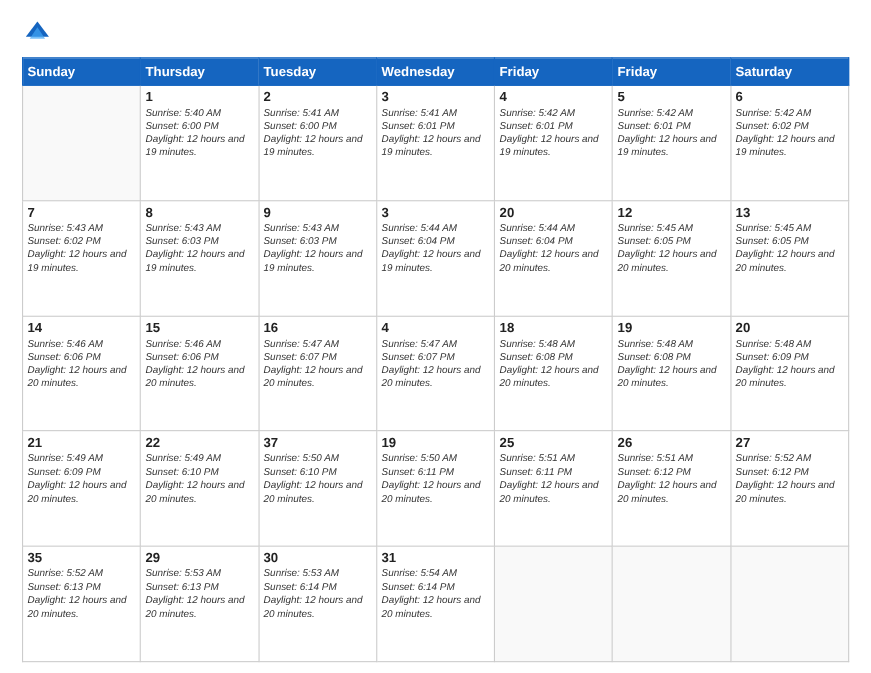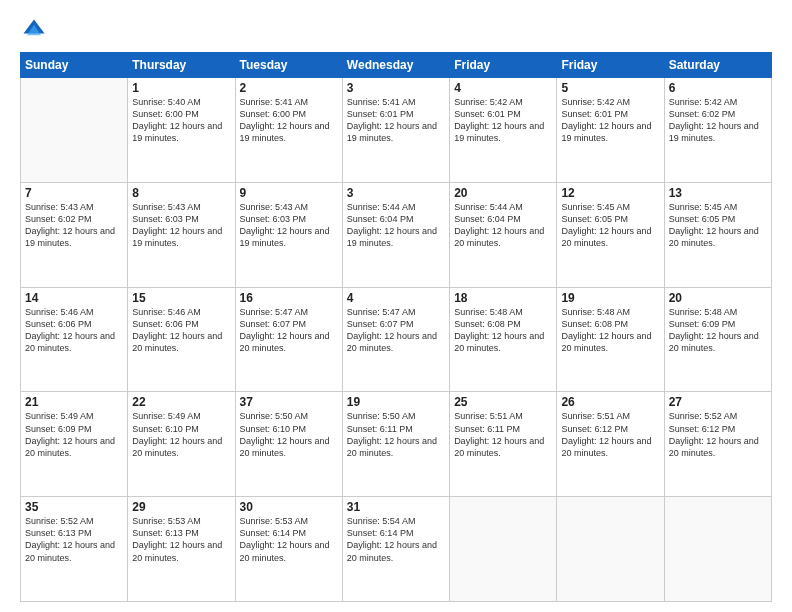--- a/index.html
+++ b/index.html
@@ -88,20 +88,21 @@
       font-size: 12px;
       font-weight: bold;
       color: #222;
       display: block;
       margin-bottom: 1px;
     }
     .day-info {
       font-size: 9px;
       color: #333;
       line-height: 1.35;
+      font-style: italic;
     }
     .empty {
       background: #f9f9f9;
     }
   </style>
 </head>
 <body>
 
 <div class="page">
   <div class="header">

